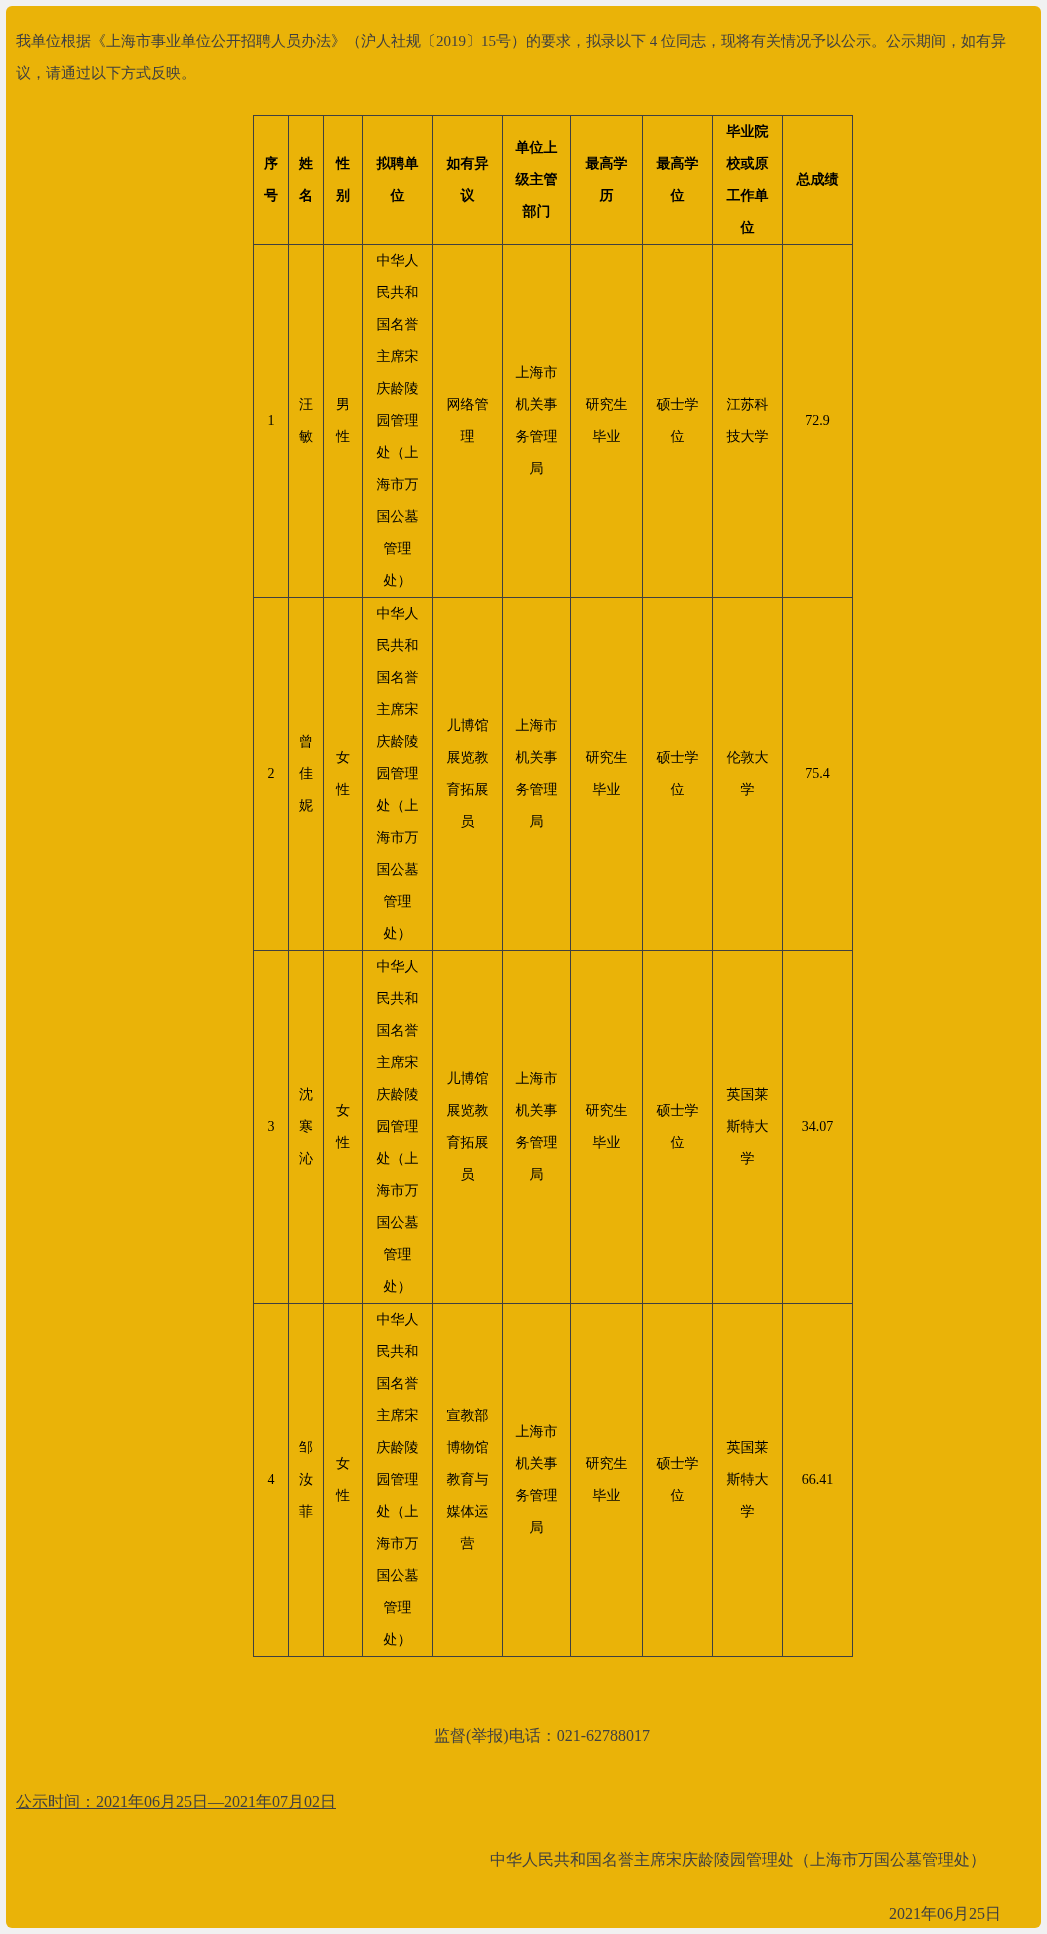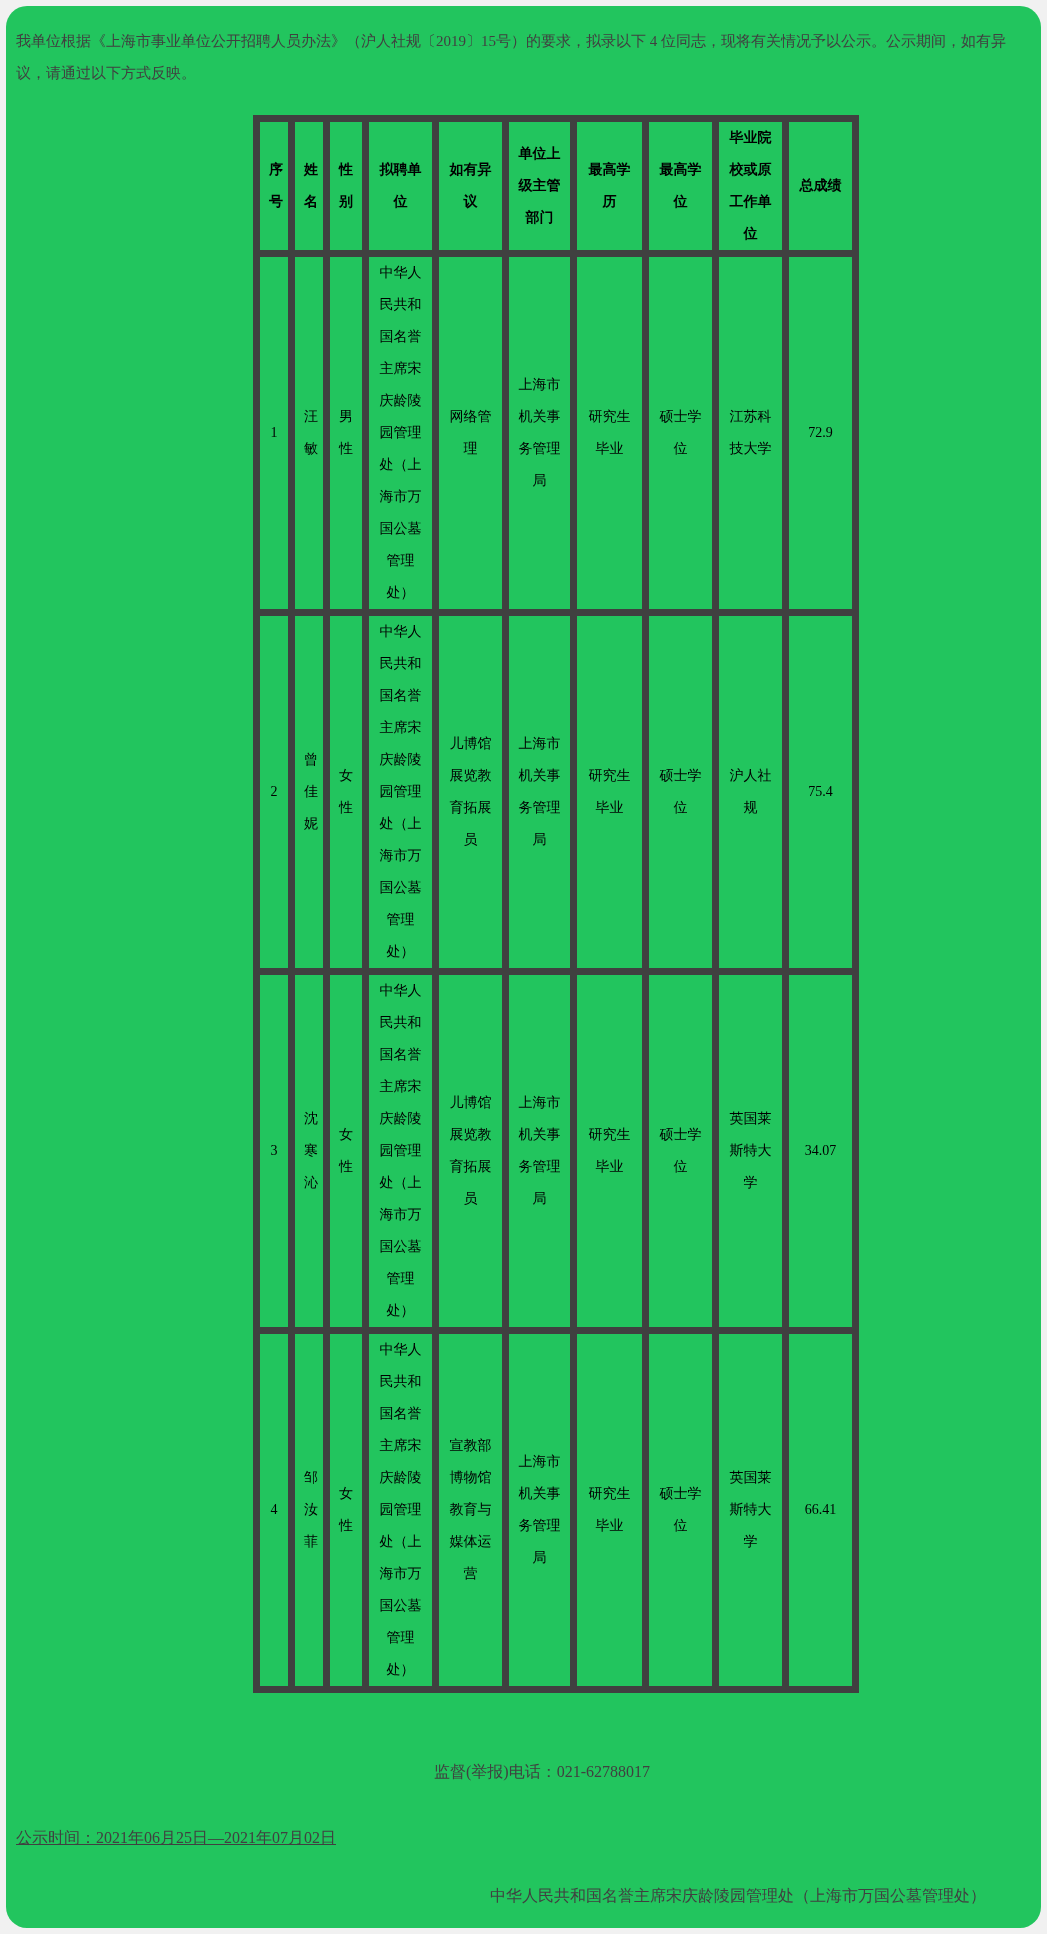--- a/index.html
+++ b/index.html
@@ -7,63 +7,63 @@
     padding: 0;
     width: 1047px;
     height: 1934px;
     font-family: "Liberation Serif", "DejaVu Serif", serif;
   }
   body { background: #f1f1f1; position: relative; }
 
   .page {
     position: absolute;
     left: 6px; top: 6px; right: 6px; bottom: 6px;
-    background: #22c55e;
-    border-radius: 21px;
+    background: #eab308;
+    border-radius: 6px;
     overflow: hidden;
   }
 
   .intro {
     margin: 19px 24px 0 10px;
     font-size: 15px;
     line-height: 32px;
     color: #404040;
     text-align: left;
   }
 
   table.rec {
     border-collapse: collapse;
     table-layout: fixed;
     width: 600px;
     margin-left: 247px;
     margin-top: 26px;
     color: #000;
   }
   table.rec th, table.rec td {
-    border: 7px solid #404040;
+    border: 1px solid #404040;
     padding: 0 9px;
     text-align: center;
     vertical-align: middle;
     font-size: 14px;
     line-height: 32px;
     overflow: hidden;
   }
   table.rec th { font-weight: bold; }
   table.rec thead tr { height: 128px; }
   table.rec tbody tr { height: 353px; }
 
   .footer-line {
     color: #404040;
     font-size: 16px;
     line-height: 22px;
   }
   .phone-line  { margin: 68px 0 0 37px; text-align: center; }
   .period-line { margin: 44px 0 0 10px; text-decoration: underline; }
   .sig-line    { margin-top: 36px; text-align: right; padding-right: 55px; }
-  .date-line   { margin-top: 32px; text-align: right; padding-right: 27px; }
+  .date-line   { margin-top: 32px; text-align: right; padding-right: 40px; }
 </style>
 </head>
 <body>
 
 <div class="page">
 
   <p class="intro">我单位根据《上海市事业单位公开招聘人员办法》（沪人社规〔2019〕15号）的要求，拟录以下 4 位同志，现将有关情况予以公示。公示期间，如有异议，请通过以下方式反映。</p>
 
   <table class="rec">
     <colgroup>
@@ -107,21 +107,21 @@
         </tr>
         <tr>
           <td>2</td>
           <td>曾佳妮</td>
           <td>女性</td>
           <td>中华人民共和国名誉主席宋庆龄陵园管理处（上海市万国公墓管理处）</td>
           <td>儿博馆展览教育拓展员</td>
           <td>上海市机关事务管理局</td>
           <td>研究生毕业</td>
           <td>硕士学位</td>
-          <td>沪人社规</td>
+          <td>伦敦大学</td>
           <td>75.4</td>
         </tr>
         <tr>
           <td>3</td>
           <td>沈寒沁</td>
           <td>女性</td>
           <td>中华人民共和国名誉主席宋庆龄陵园管理处（上海市万国公墓管理处）</td>
           <td>儿博馆展览教育拓展员</td>
           <td>上海市机关事务管理局</td>
           <td>研究生毕业</td>

